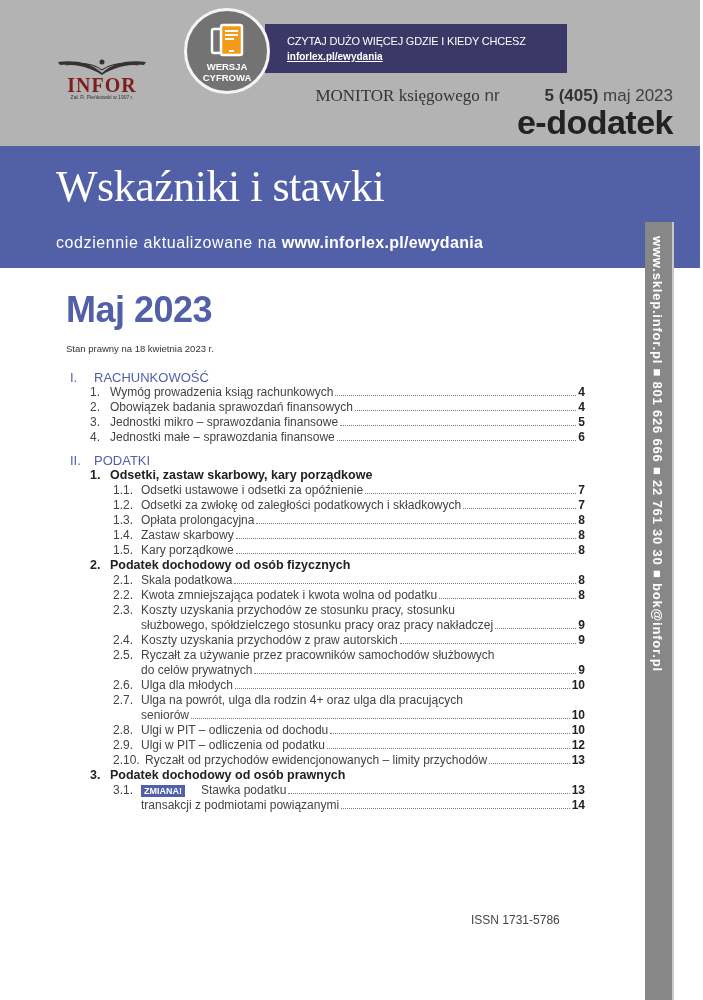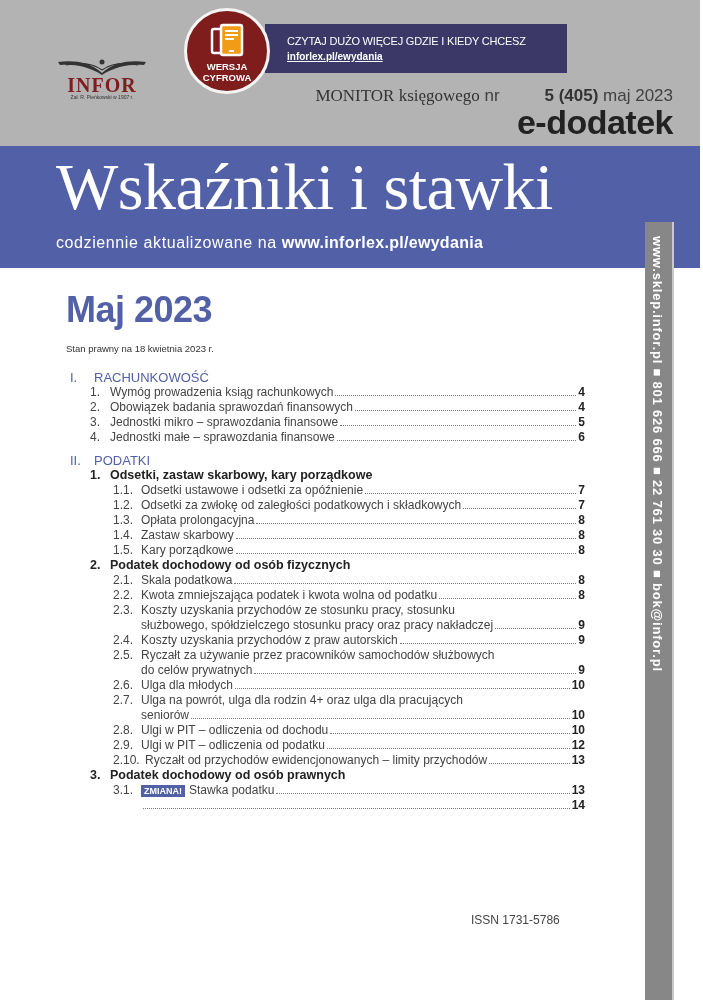--- a/index.html
+++ b/index.html
@@ -5,32 +5,32 @@
   html, body { margin:0; padding:0; }
   body { width:703px; height:1000px; background:#ffffff; position:relative; overflow:hidden;
          font-family:"Liberation Sans", sans-serif; color:#222; }
   .top-band { position:absolute; left:0; top:0; width:700px; height:146px; background:#b3b3b3; }
   .blue-band { position:absolute; left:0; top:146px; width:700px; height:122px; background:#5260a8; }
   .logo { position:absolute; left:52px; top:56px; width:100px; height:50px; text-align:center; }
   .logo svg { display:block; margin:0 auto; }
   .logo-name { font-family:"Liberation Serif", serif; font-weight:bold; font-size:20px; color:#7f1d1d; letter-spacing:1px; line-height:18px; }
   .logo-sub { font-size:5px; color:#333; line-height:6px; }
   .badge { position:absolute; left:184px; top:8px; width:86px; height:86px; border-radius:50%;
-           background:#7f1d1d; border:3px solid #f4f4f4; box-sizing:border-box; text-align:center; color:#fff; }
+           background:#737373; border:3px solid #f4f4f4; box-sizing:border-box; text-align:center; color:#fff; }
   .badge svg { display:block; margin:12px auto 0; }
   .badge-text { font-weight:bold; font-size:9.5px; line-height:11px; margin-top:4px; }
   .banner { position:absolute; left:265px; top:24px; width:302px; height:49px; background:#3b3868; color:#fff; }
   .banner-line1 { position:absolute; left:14px; top:11px; font-size:11px; letter-spacing:-0.2px; white-space:nowrap; }
   .banner-line2 { position:absolute; left:14px; top:27px; font-size:10px; font-weight:bold; white-space:nowrap;text-decoration:underline; }
   .issue-line { position:absolute; right:30px; top:86px; font-size:17px; color:#333; white-space:nowrap; }
   .issue-line .serif { font-family:"Liberation Serif", serif; }
   .issue-line .num { font-weight:bold;margin-left:40px; }
   .issue-line .light { color:#404040; }
   .edodatek { position:absolute; right:30px; top:102px; font-size:34px; font-weight:bold; color:#222; letter-spacing:-0.5px; line-height:40px; }
-  .title { position:absolute; left:56px; top:151px; font-family:"Liberation Serif", serif; font-size:66px; color:#fff; line-height:72px; white-space:nowrap; letter-spacing:-0.5px; }
+  .title { position:absolute; left:56px; top:151px; font-family:"Liberation Serif", serif; font-size:44px; color:#fff; line-height:72px; white-space:nowrap; letter-spacing:-0.5px; }
   .subtitle { position:absolute; left:56px; top:234px; font-size:16px; color:#fff; white-space:nowrap; letter-spacing:0.6px; }
   .subtitle b { font-weight:bold; letter-spacing:0.3px; }
   .side-strip { position:absolute; left:645px; top:222px; width:27px; height:778px; background:#878787; border-right:2px solid #c9c9c9; }
   .side-text { position:absolute; left:658px; top:236px; transform-origin:0 0; transform:rotate(90deg) translateY(-7px);
                color:#fff; font-size:13px; white-space:nowrap; letter-spacing:0.8px; font-weight:bold; }
   .month { position:absolute; left:66px; top:289px; font-size:36px; font-weight:bold; color:#5260a8; letter-spacing:-0.5px; }
   .legal { position:absolute; left:66px; top:343px; font-size:9.5px; color:#333; }
   .toc { position:absolute; left:70px; top:370px; width:515px; font-size:12px; color:#444; }
   .sec { color:#5260a8; font-size:13px; font-weight:normal; display:flex; height:15px; line-height:15px; }
   .sec .n { width:24px; }
@@ -38,21 +38,21 @@
   .sub .n { width:20px; }
   .row { display:flex; align-items:flex-end; line-height:15px; }
   .row .n { flex:0 0 auto; }
   .row .t { flex:0 1 auto; }
   .row .dots { flex:1 1 auto; border-bottom:1px dotted #777; margin:0 2px 4px 2px; min-width:10px; }
   .row .p { flex:0 0 auto; font-weight:bold; color:#222; text-align:right; }
   .lvl1 { padding-left:20px; }
   .lvl1 .n { width:20px; }
   .lvl2 { padding-left:43px; }
   .lvl2 .n { width:28px; }
-  .zmiana { display:inline-block; background:#5260a8; color:#fff; font-size:9px; font-weight:bold; padding:0 3px; line-height:12px; margin-right:4px; }
+  .zmiana { display:inline-block; background:#5260a8; color:#fff; font-size:9px; font-weight:bold; padding:0 3px; line-height:12px; margin-right:16px; }
   .mt8 { margin-top:8px; }
   .issn { position:absolute; left:471px; top:913px; font-size:12px; color:#444; }
 </style>
 </head>
 <body>
 
 <div class="top-band"></div>
 <div class="blue-band"></div>
 
 <div class="logo">
@@ -262,19 +262,20 @@
       <span>Podatek dochodowy od osób prawnych</span>
     </div>
   <div class="row lvl2">
       <span class="n">3.1.</span>
       <span class="t"><span class="zmiana">ZMIANA!</span><span>Stawka podatku</span></span>
       <span class="dots"></span>
       <span class="p">13</span>
     </div>
   <div class="lvl2">
     <div class="row" style="padding-left:28px">
+        <span class="t">transakcji z podmiotami powiązanymi</span>
         <span class="dots"></span>
         <span class="p">14</span>
       </div>
   </div>
 </div>
 
 <div class="issn">ISSN 1731-5786</div>
 
 </body></html>

